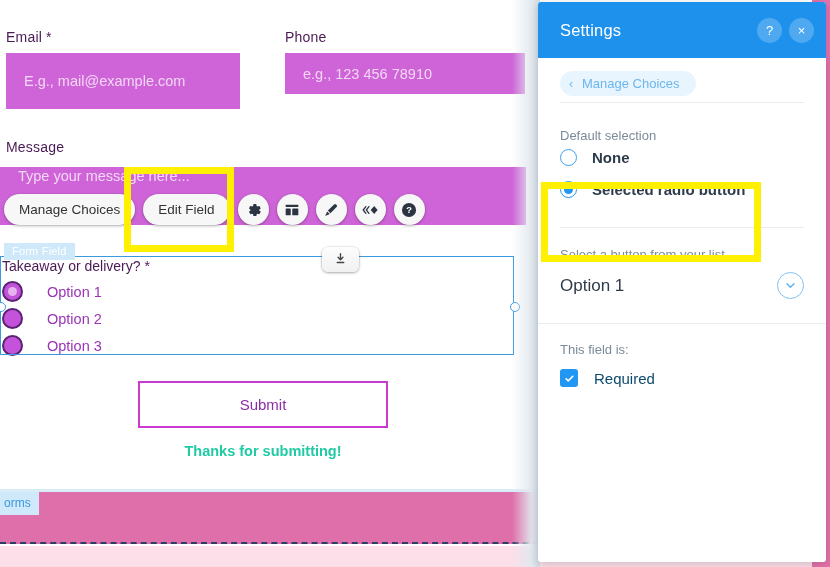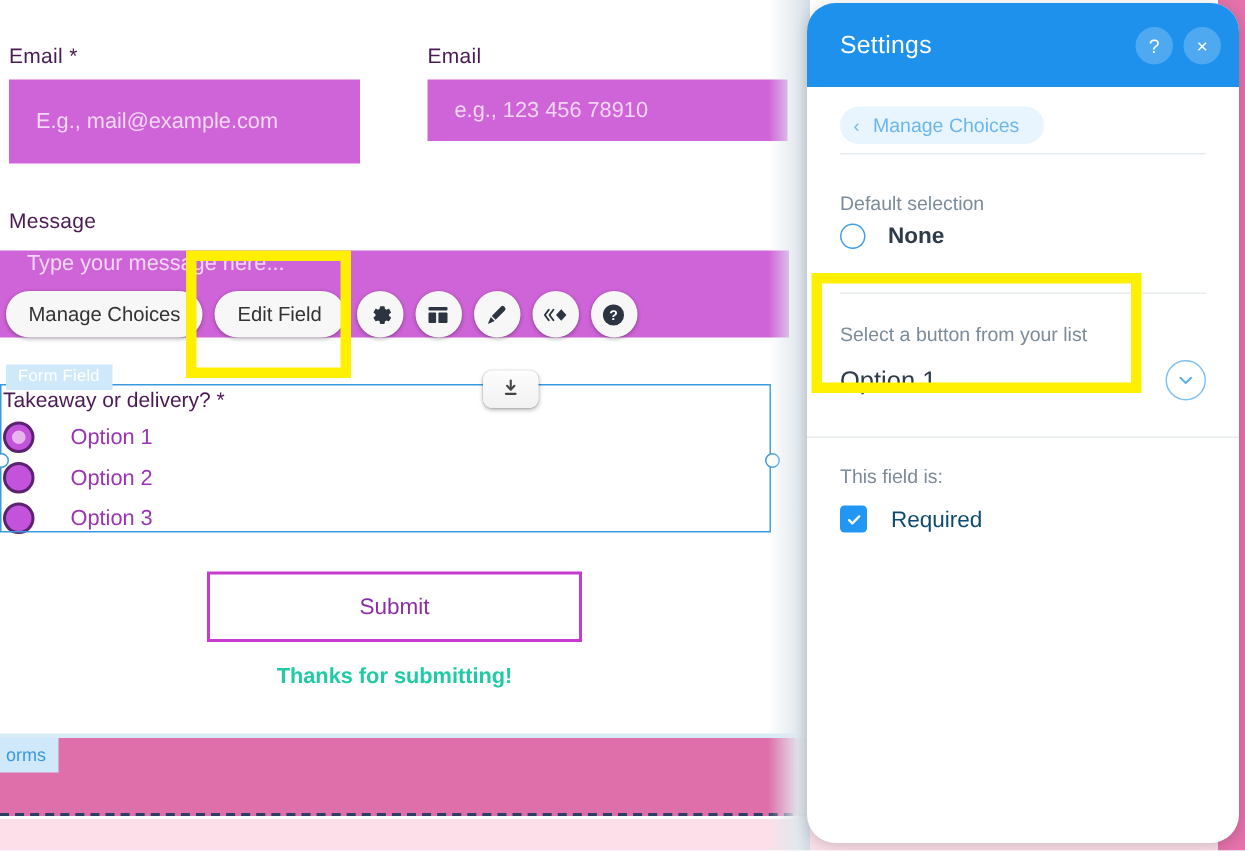--- a/index.html
+++ b/index.html
@@ -258,21 +258,21 @@
     left: 512px; top: 0; width: 28px; height: 567px;
     background: linear-gradient(to right, rgba(255,255,255,0) 0%, rgba(225,232,238,.95) 70%, rgba(210,220,230,1) 100%);
     z-index: 49;
   }
 
   #settings-panel {
     position: absolute;
     left: 538px; top: 2px;
     width: 288px; height: 560px;
     background: #ffffff;
-    border-radius: 19px;
+    border-radius: 3px;
     box-shadow: 0 2px 10px rgba(0,0,0,.18);
     overflow: hidden;
     z-index: 50;
   }
   #panel-header {
     height: 56px;
     background: #1e91ec;
     display: flex;
     align-items: center;
     padding: 0 12px 0 22px;
@@ -435,21 +435,21 @@
 <div id="canvas">
 
   <div id="bottom-below"></div>
   <div id="bottom-section-shadowtop"></div>
   <div id="bottom-section"></div>
   <div id="bottom-tag">orms</div>
 
   <div class="fld-label" id="email-label">Email *</div>
   <div class="fld-input" id="email-input">E.g., mail@example.com</div>
 
-  <div class="fld-label" id="phone-label">Email</div>
+  <div class="fld-label" id="phone-label">Phone</div>
   <div class="fld-input" id="phone-input">e.g., 123 456 78910</div>
 
   <div class="fld-label" id="message-label">Message</div>
   <div class="fld-input" id="message-input">Type your message here...</div>
 
   <div id="selection-box"></div>
   <div class="handle" id="handle-left"></div>
   <div class="handle" id="handle-right"></div>
   <div id="form-field-tag">Form Field</div>
 
@@ -558,20 +558,24 @@
     <div class="divider"></div>
 
 
     <div class="group" style="padding-top:25px">
       <div class="group-lbl" style="margin-bottom:6px">Default selection</div>
 
       <div class="radio-opt">
         <span class="r-circle"></span>
         <span class="r-lbl">None</span>
       </div>
+      <div class="radio-opt">
+        <span class="r-circle sel"></span>
+        <span class="r-lbl">Selected radio button</span>
+      </div>
     </div>
 
     <div class="divider" style="margin-top:14px"></div>
 
     <div class="group" style="padding-top:19px">
       <div class="group-lbl" style="margin-bottom:10px">Select a button from your list</div>
       <div id="select-row">
         <span class="group-val">Option 1</span>
         <span id="select-chevron">
           <svg width="13" height="13" viewBox="0 0 14 14">

